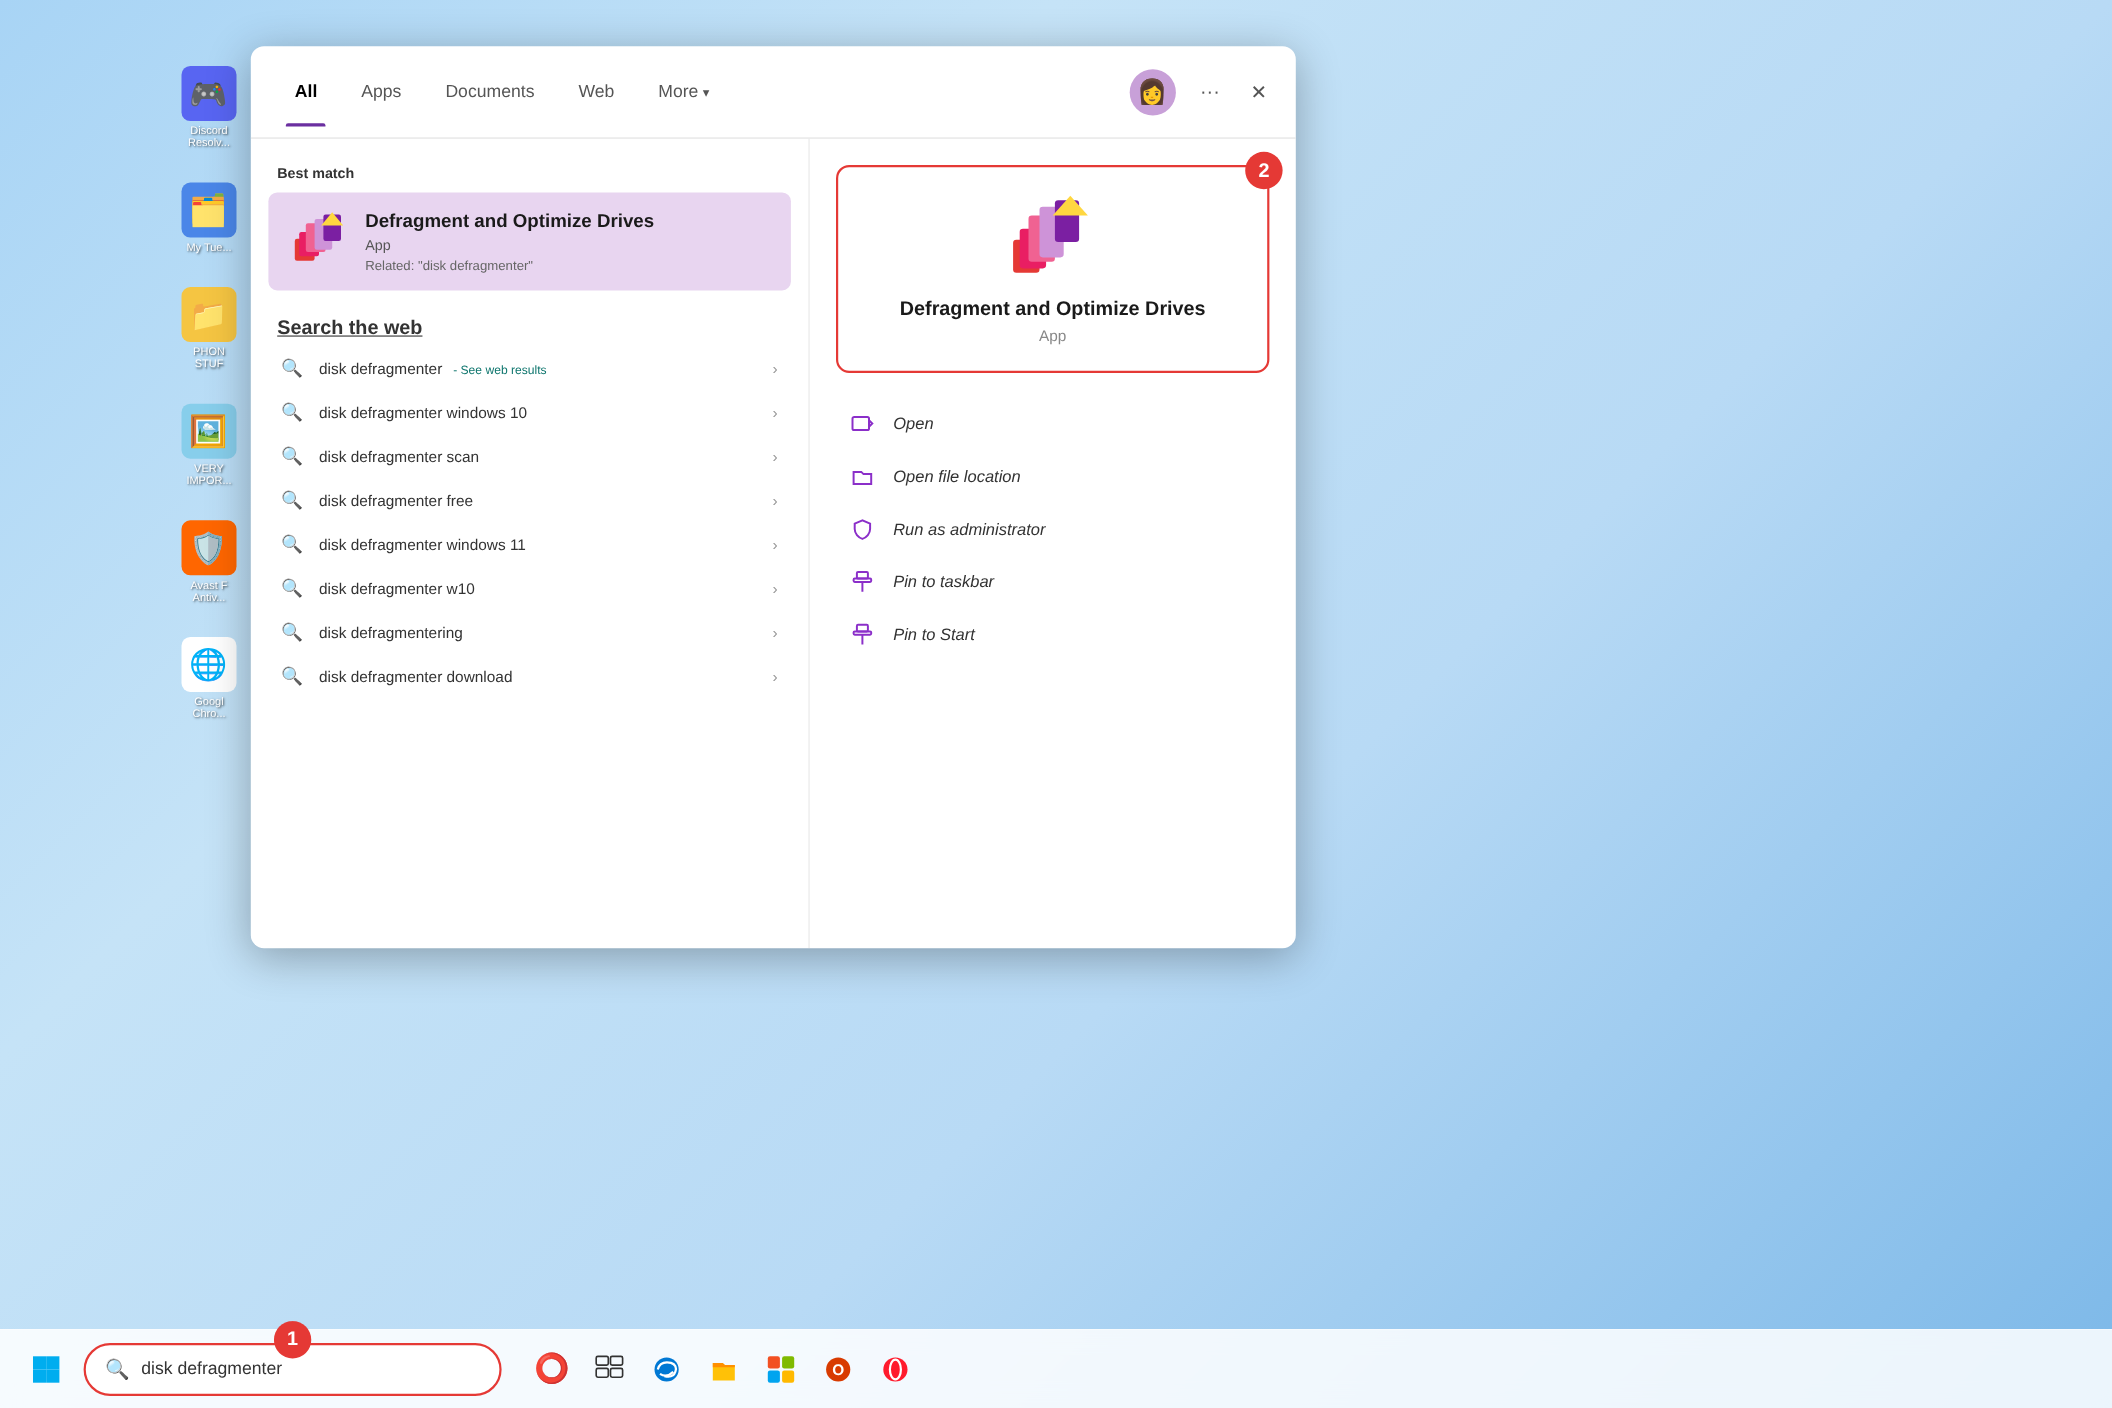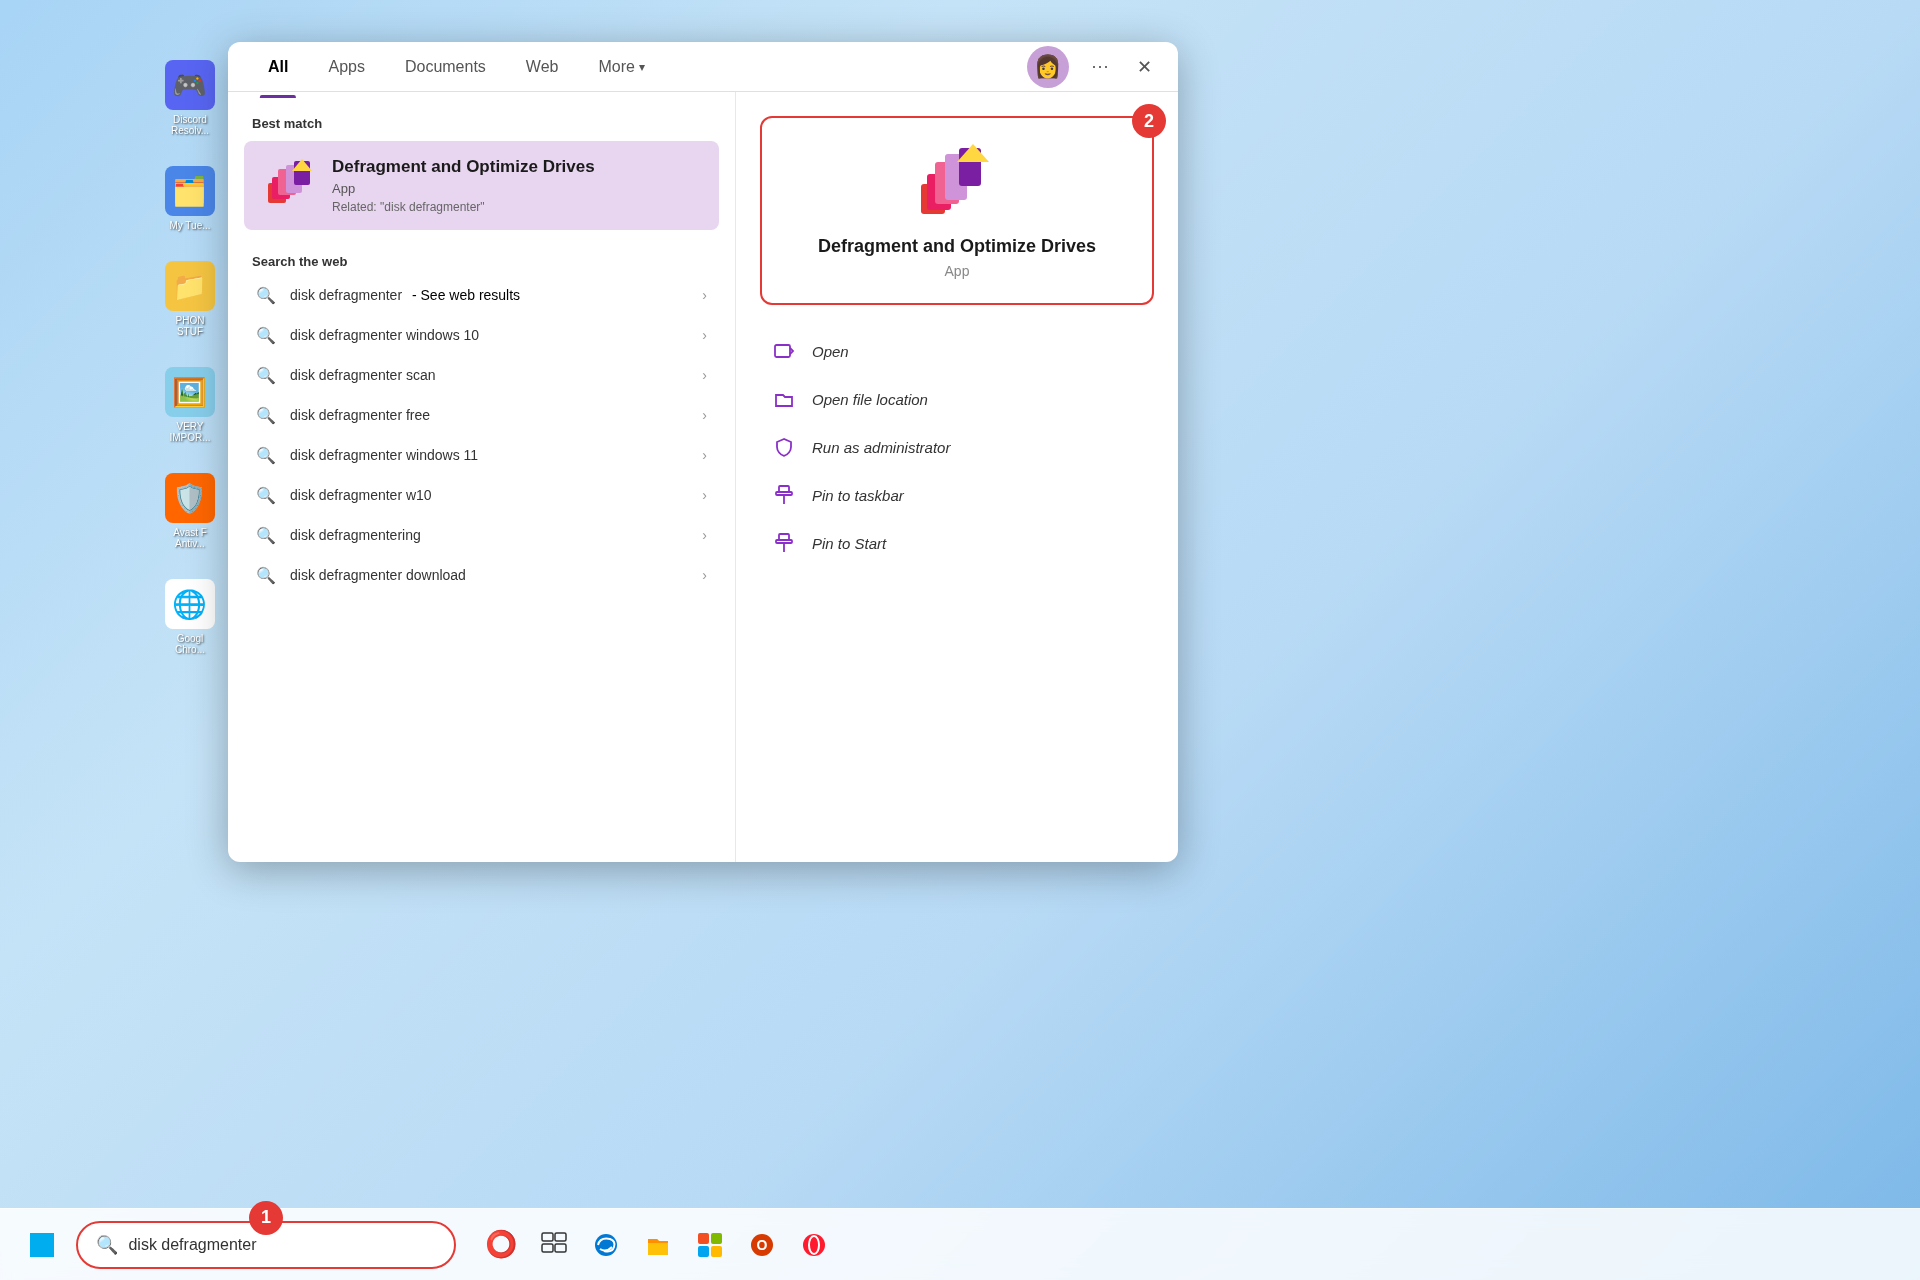--- a/index.html
+++ b/index.html
@@ -69,21 +69,21 @@
       display: flex;
       flex-direction: column;
       overflow: hidden;
     }
 
     
     .panel-header {
       display: flex;
       align-items: center;
       padding: 0 20px;
-      height: 50px;
+      height: 84px;
       border-bottom: 1px solid #e0e0e0;
       position: relative;
     }
 
     .tabs {
       display: flex;
       align-items: center;
       gap: 0;
       flex: 1;
     }
@@ -221,24 +221,25 @@
       margin-bottom: 4px;
     }
 
     .best-match-related {
       font-size: 12px;
       color: #666;
     }
 
     
     .web-section-label {
-      font-size: 13px;
+      font-size: 18px;
       font-weight: 600;
       color: #333;
       padding: 8px 24px 6px;
+      text-decoration: underline;
     }
 
     .search-result-item {
       display: flex;
       align-items: center;
       padding: 10px 20px;
       cursor: pointer;
       border-radius: 4px;
       margin: 0 8px;
     }
@@ -258,22 +259,22 @@
       flex: 1;
       font-size: 14px;
       color: #333;
     }
 
     .result-text .bold-part {
       font-weight: 400;
     }
 
     .result-text .see-web {
-      color: #000000;
-      font-size: 14px;
+      color: #0f766e;
+      font-size: 11px;
       margin-left: 6px;
     }
 
     .result-chevron {
       color: #999;
       font-size: 14px;
       margin-left: auto;
     }
 
     

